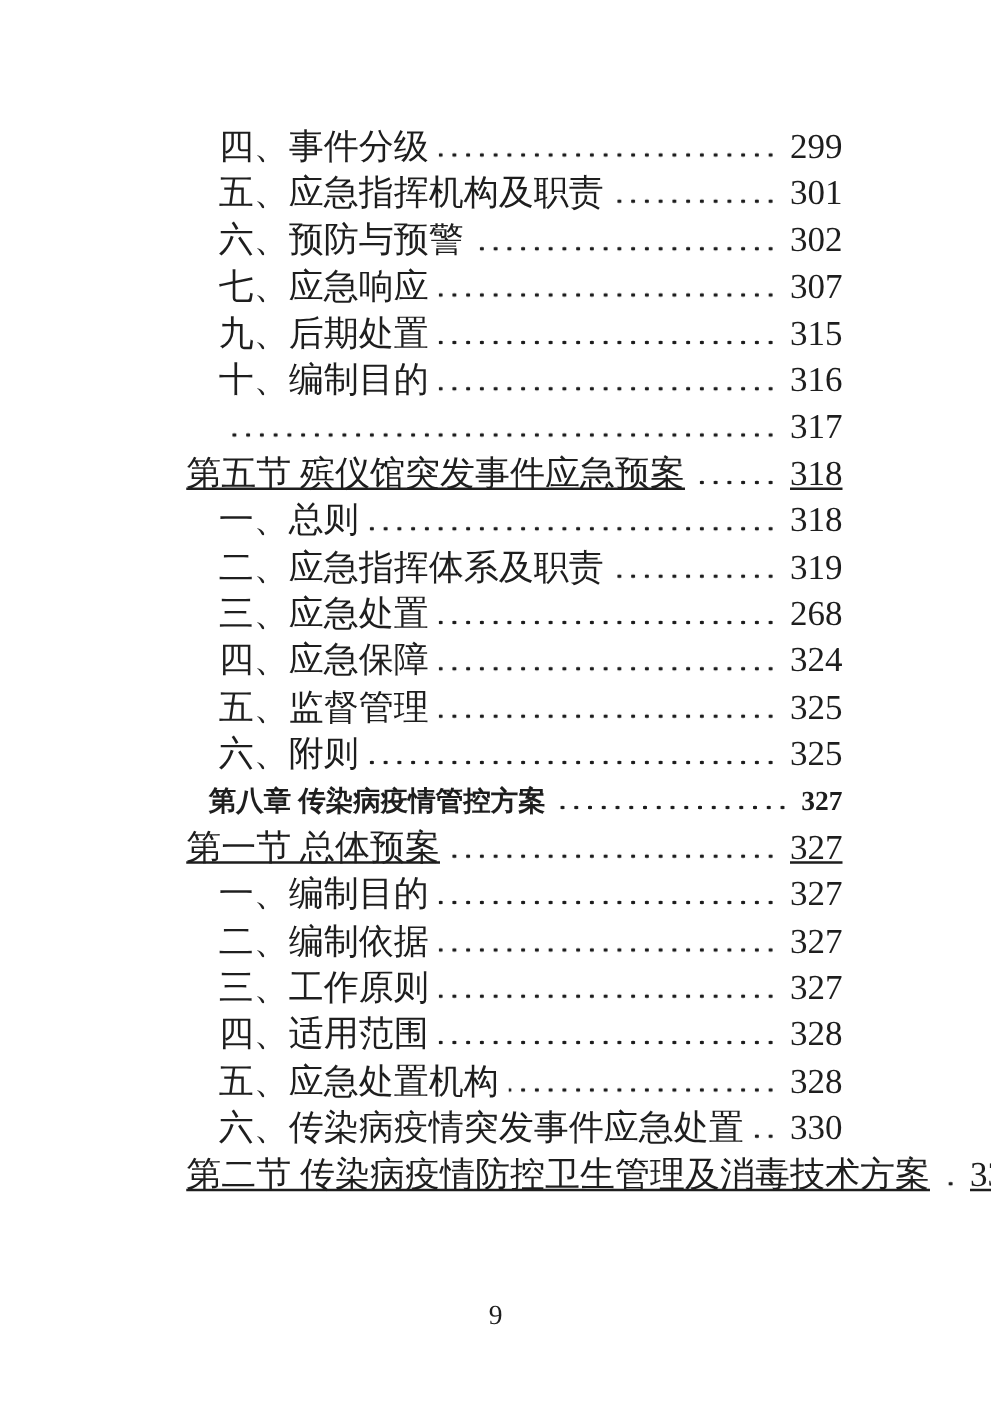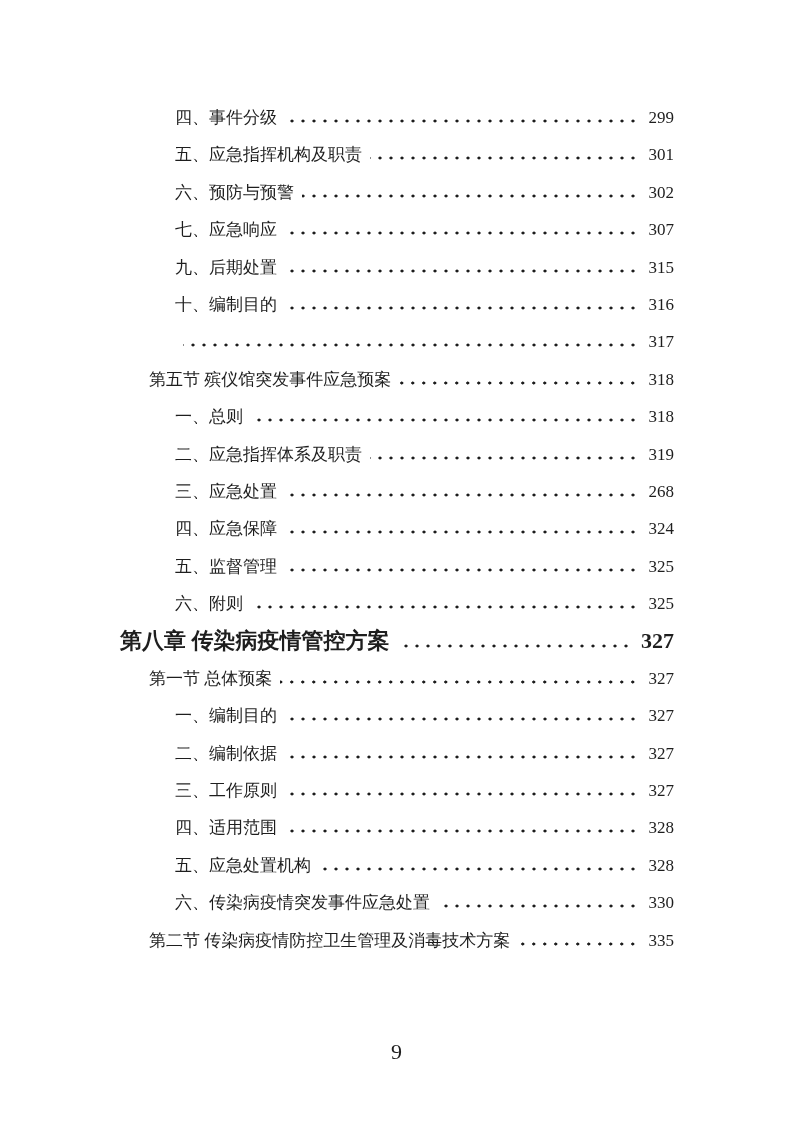--- a/index.html
+++ b/index.html
@@ -20,34 +20,34 @@
   .toc {
     position: absolute;
     top: 99px;
     left: 0;
     right: 119px;
   }
   .toc-line {
     display: flex;
     align-items: baseline;
     height: 37.4px;
-    font-size: 17px;
+    font-size: 28px;
     cursor: default;
   }
   .toc-title, .toc-page {
     line-height: 37.4px;
     white-space: nowrap;
   }
   .toc-page {
     text-align: center;
   }
   
   .level-item    { padding-left: 175px; }
-  .level-section { padding-left: 149px; }
-  .level-chapter { padding-left: 120px; font-weight: bold; font-size: 22px; }
+  .level-section { padding-left: 149px; text-decoration: underline; }
+  .level-chapter { padding-left: 120px; font-weight: bold; font-size: 22px; margin-left: 47px; }
   
   .leader {
     flex: 1;
     min-width: 14px;
     height: 4px;
     margin: 0 10px 0 8px;
     background-image: radial-gradient(circle, #1c1c1c 1.4px, transparent 1.7px);
     background-size: 11px 4px;
     background-repeat: repeat-x;
     background-position: right center;

